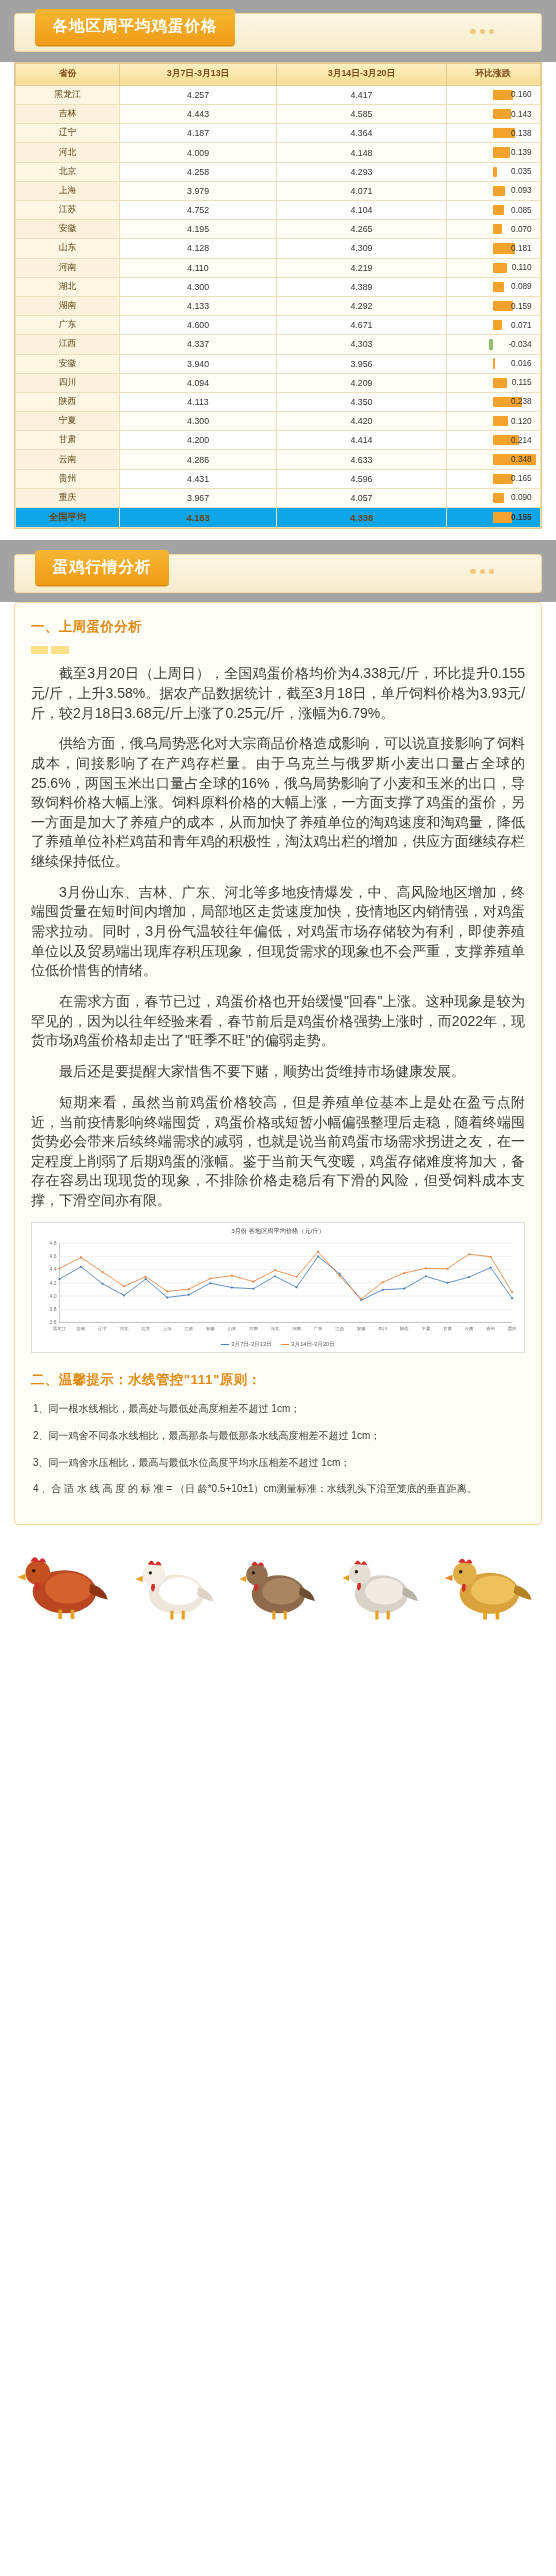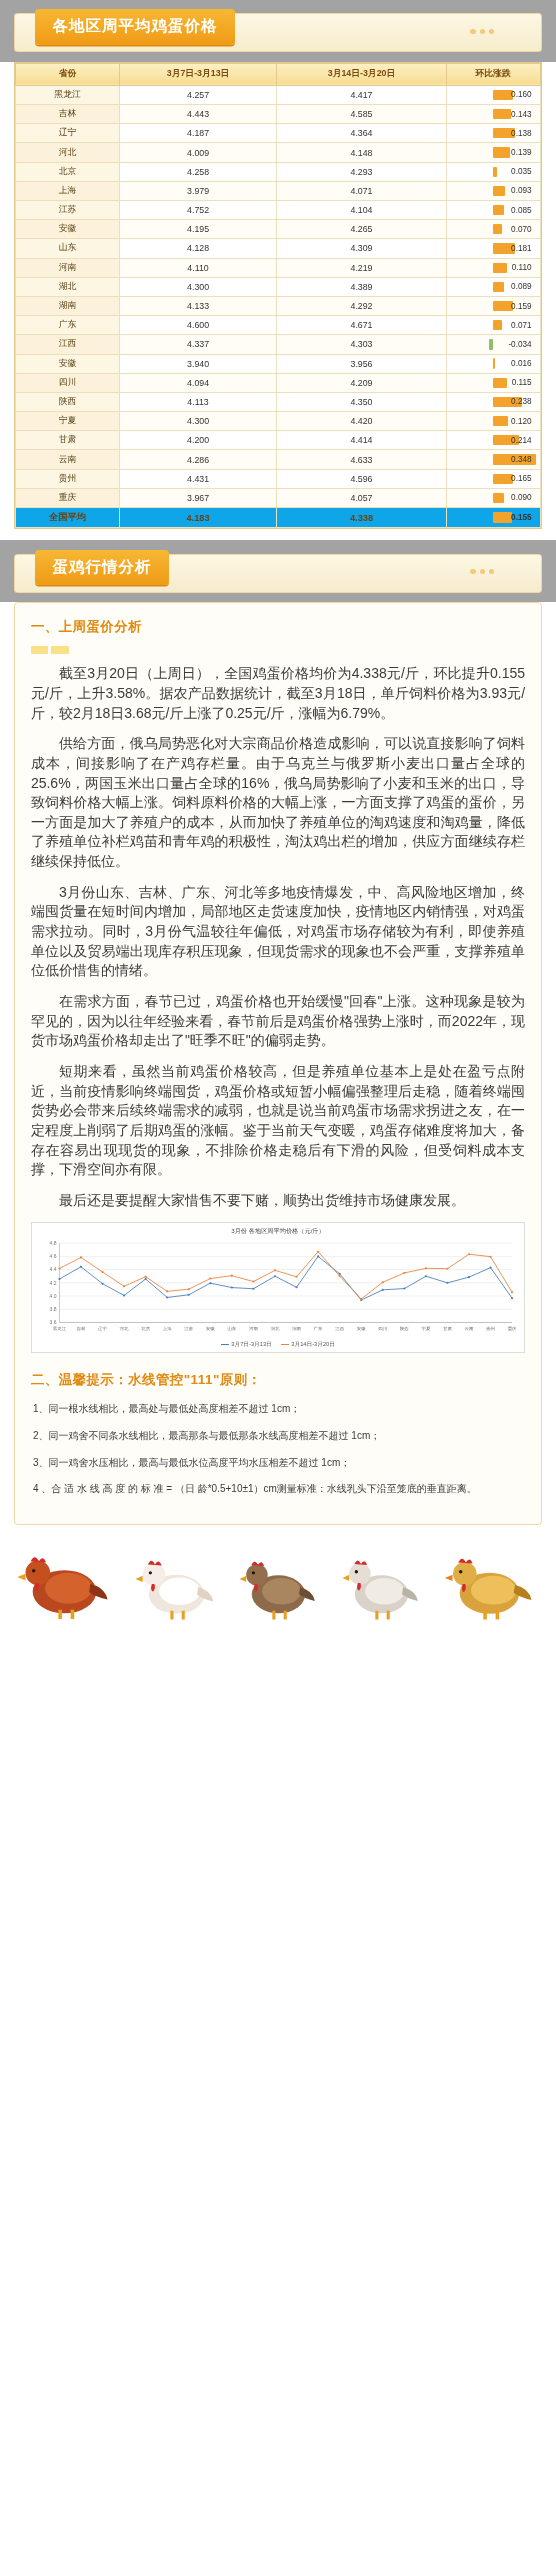--- a/index.html
+++ b/index.html
@@ -523,22 +523,22 @@
 
   <div class="article-card">
     <h2 class="article-h2">一、上周蛋价分析</h2>
     <div class="marker-row"><i></i><i></i></div>
 
     <div id="analysis-paras">
         <p>截至3月20日（上周日），全国鸡蛋价格均价为4.338元/斤，环比提升0.155元/斤，上升3.58%。据农产品数据统计，截至3月18日，单斤饲料价格为3.93元/斤，较2月18日3.68元/斤上涨了0.25元/斤，涨幅为6.79%。</p>
         <p>供给方面，俄乌局势恶化对大宗商品价格造成影响，可以说直接影响了饲料成本，间接影响了在产鸡存栏量。由于乌克兰与俄罗斯小麦出口量占全球的25.6%，两国玉米出口量占全球的16%，俄乌局势影响了小麦和玉米的出口，导致饲料价格大幅上涨。饲料原料价格的大幅上涨，一方面支撑了鸡蛋的蛋价，另一方面是加大了养殖户的成本，从而加快了养殖单位的淘鸡速度和淘鸡量，降低了养殖单位补栏鸡苗和青年鸡的积极性，淘汰鸡出栏的增加，供应方面继续存栏继续保持低位。</p>
         <p>3月份山东、吉林、广东、河北等多地疫情爆发，中、高风险地区增加，终端囤货量在短时间内增加，局部地区走货速度加快，疫情地区内销情强，对鸡蛋需求拉动。同时，3月份气温较往年偏低，对鸡蛋市场存储较为有利，即使养殖单位以及贸易端出现库存积压现象，但现货需求的现象也不会严重，支撑养殖单位低价惜售的情绪。</p>
         <p>在需求方面，春节已过，鸡蛋价格也开始缓慢"回春"上涨。这种现象是较为罕见的，因为以往年经验来看，春节前后是鸡蛋价格强势上涨时，而2022年，现货市场鸡蛋价格却走出了"旺季不旺"的偏弱走势。</p>
+        <p>最后还是要提醒大家惜售不要下赌，顺势出货维持市场健康发展。</p>
         <p>短期来看，虽然当前鸡蛋价格较高，但是养殖单位基本上是处在盈亏点附近，当前疫情影响终端囤货，鸡蛋价格或短暂小幅偏强整理后走稳，随着终端囤货势必会带来后续终端需求的减弱，也就是说当前鸡蛋市场需求拐进之友，在一定程度上削弱了后期鸡蛋的涨幅。鉴于当前天气变暖，鸡蛋存储难度将加大，备存在容易出现现货的现象，不排除价格走稳后有下滑的风险，但受饲料成本支撑，下滑空间亦有限。</p>
-        <p>最后还是要提醒大家惜售不要下赌，顺势出货维持市场健康发展。</p>
       </div>
 
     <div class="chart-box">
       <div class="chart-title">3月份 各地区周平均价格（元/斤）</div>
       <svg class="chart-svg" id="chart-svg" viewBox="0 0 860 200" preserveAspectRatio="none">
           <line x1="40" y1="166" x2="848" y2="166" stroke="#e2e2e2" stroke-width="1"></line>
           <text x="35" y="169.5" text-anchor="end" font-size="9" fill="#777">3.6</text>
           <line x1="40" y1="140.33333333333331" x2="848" y2="140.33333333333331" stroke="#e2e2e2" stroke-width="1"></line>
           <text x="35" y="143.83333333333331" text-anchor="end" font-size="9" fill="#777">3.8</text>
           <line x1="40" y1="114.66666666666667" x2="848" y2="114.66666666666667" stroke="#e2e2e2" stroke-width="1"></line>

